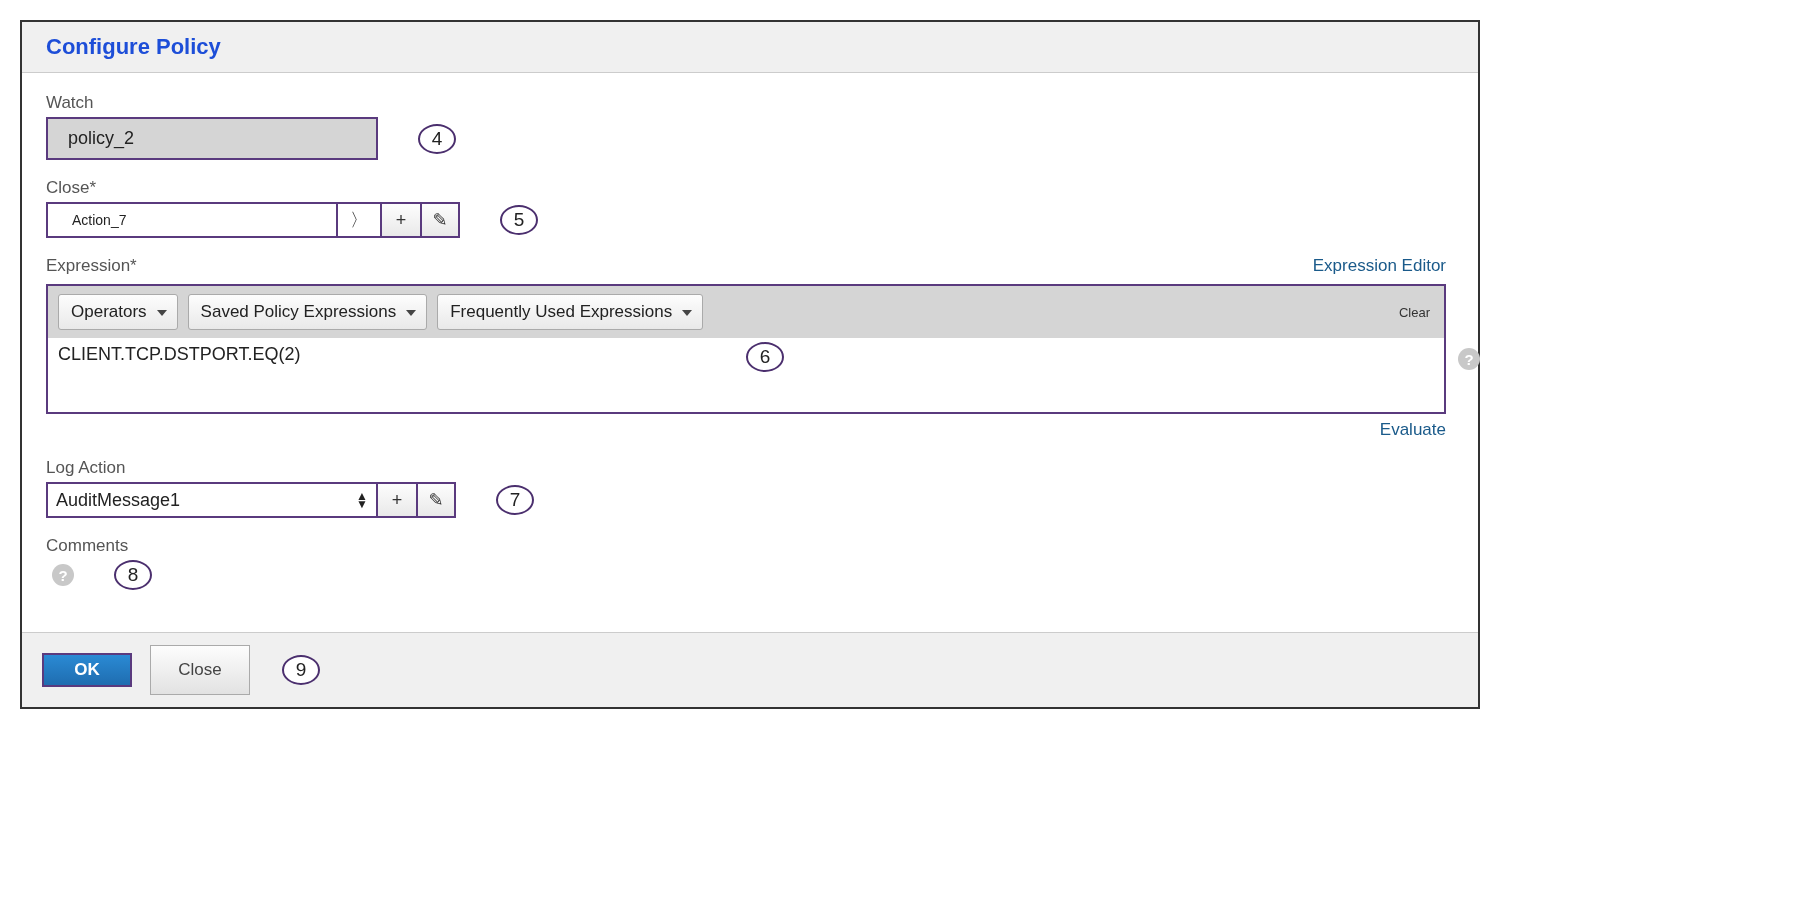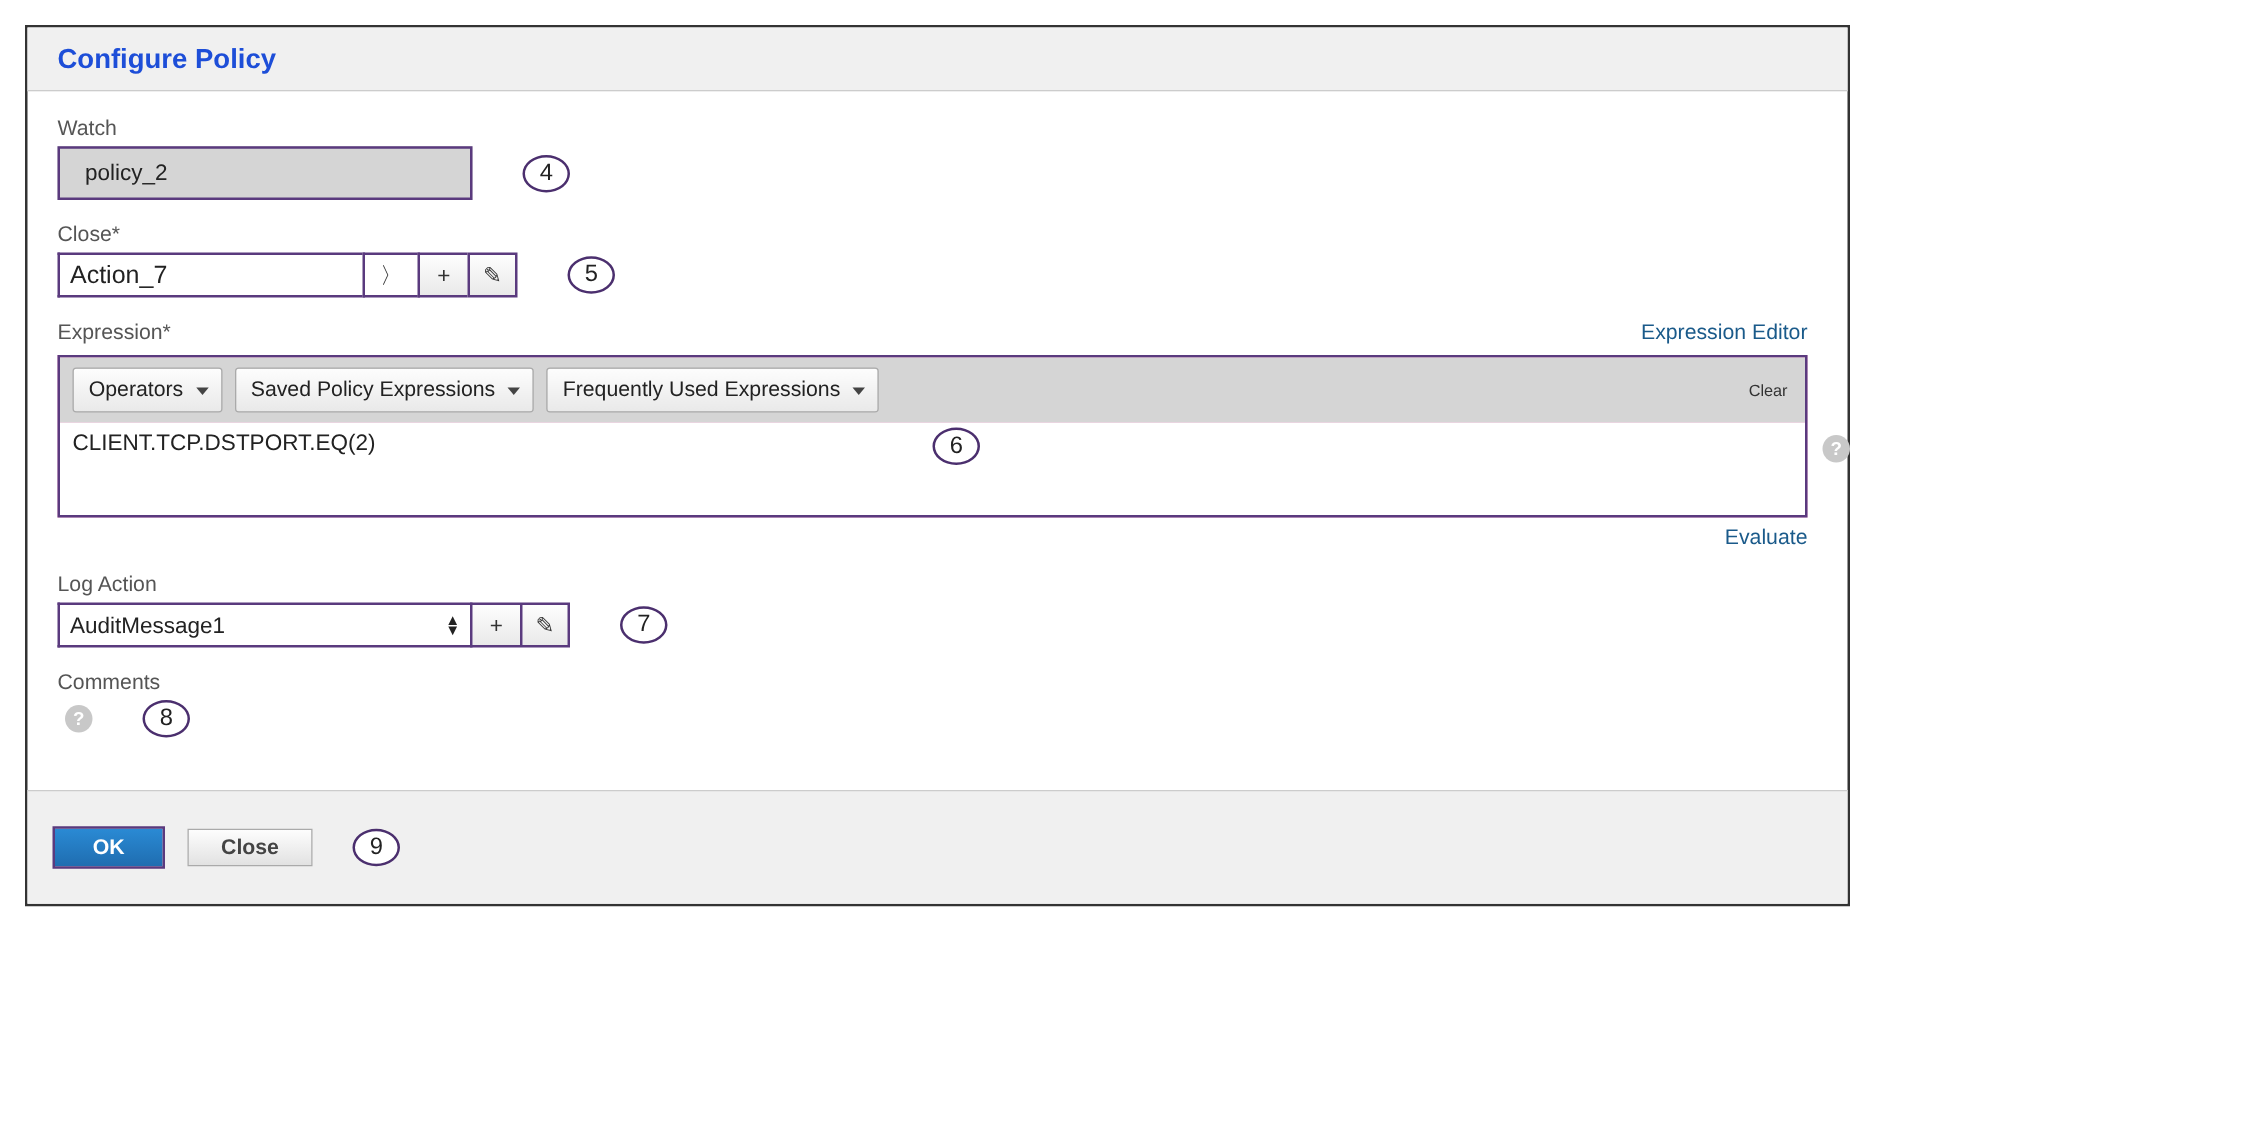--- a/index.html
+++ b/index.html
@@ -58,27 +58,27 @@
       display: inline-flex;
       align-items: center;
       justify-content: center;
       font-size: 19px;
       color: #222;
       background: #fff;
       margin-left: 40px;
       flex-shrink: 0;
     }
     .action-input {
-      width: 244px;
+      width: 290px;
       height: 36px;
       border: 2px solid #5a3a7e;
       border-right: none;
       background: #fff;
-      padding: 0 8px;
-      font-size: 20px;
+      padding: 0 24px;
+      font-size: 14px;
       color: #222;
     }
     .btn-arrow, .btn-plus, .btn-pencil {
       height: 36px;
       width: 40px;
       border: 2px solid #5a3a7e;
       background: linear-gradient(#fdfdfd,#e9e9e9);
       display: inline-flex;
       align-items: center;
       justify-content: center;
@@ -206,41 +206,41 @@
       color: #222;
       resize: none;
       font-family: inherit;
     }
     .help-after {
       margin-left: 6px;
     }
     .footer {
       background: #f0f0f0;
       border-top: 1px solid #ccc;
-      padding: 28px 20px;
+      padding: 12px 20px;
       display: flex;
       align-items: center;
       gap: 18px;
     }
     .btn-ok {
       width: 90px;
       height: 34px;
       background: linear-gradient(#2a8ad4,#1f6db0);
       color: #fff;
       font-weight: bold;
       font-size: 17px;
       border: 2px solid #5a3a7e;
       cursor: pointer;
     }
     .btn-close {
       width: 100px;
-      height: 30px;
+      height: 50px;
       background: linear-gradient(#fdfdfd,#e2e2e2);
       color: #444;
-      font-weight: bold;
+      font-weight: normal;
       font-size: 17px;
       border: 1px solid #aaa;
       cursor: pointer;
     }
     .expr-wrapper { position: relative; }
     .callout-6 { position: absolute; left: 660px; top: 86px; }
   </style>
 </head>
 <body>
 

